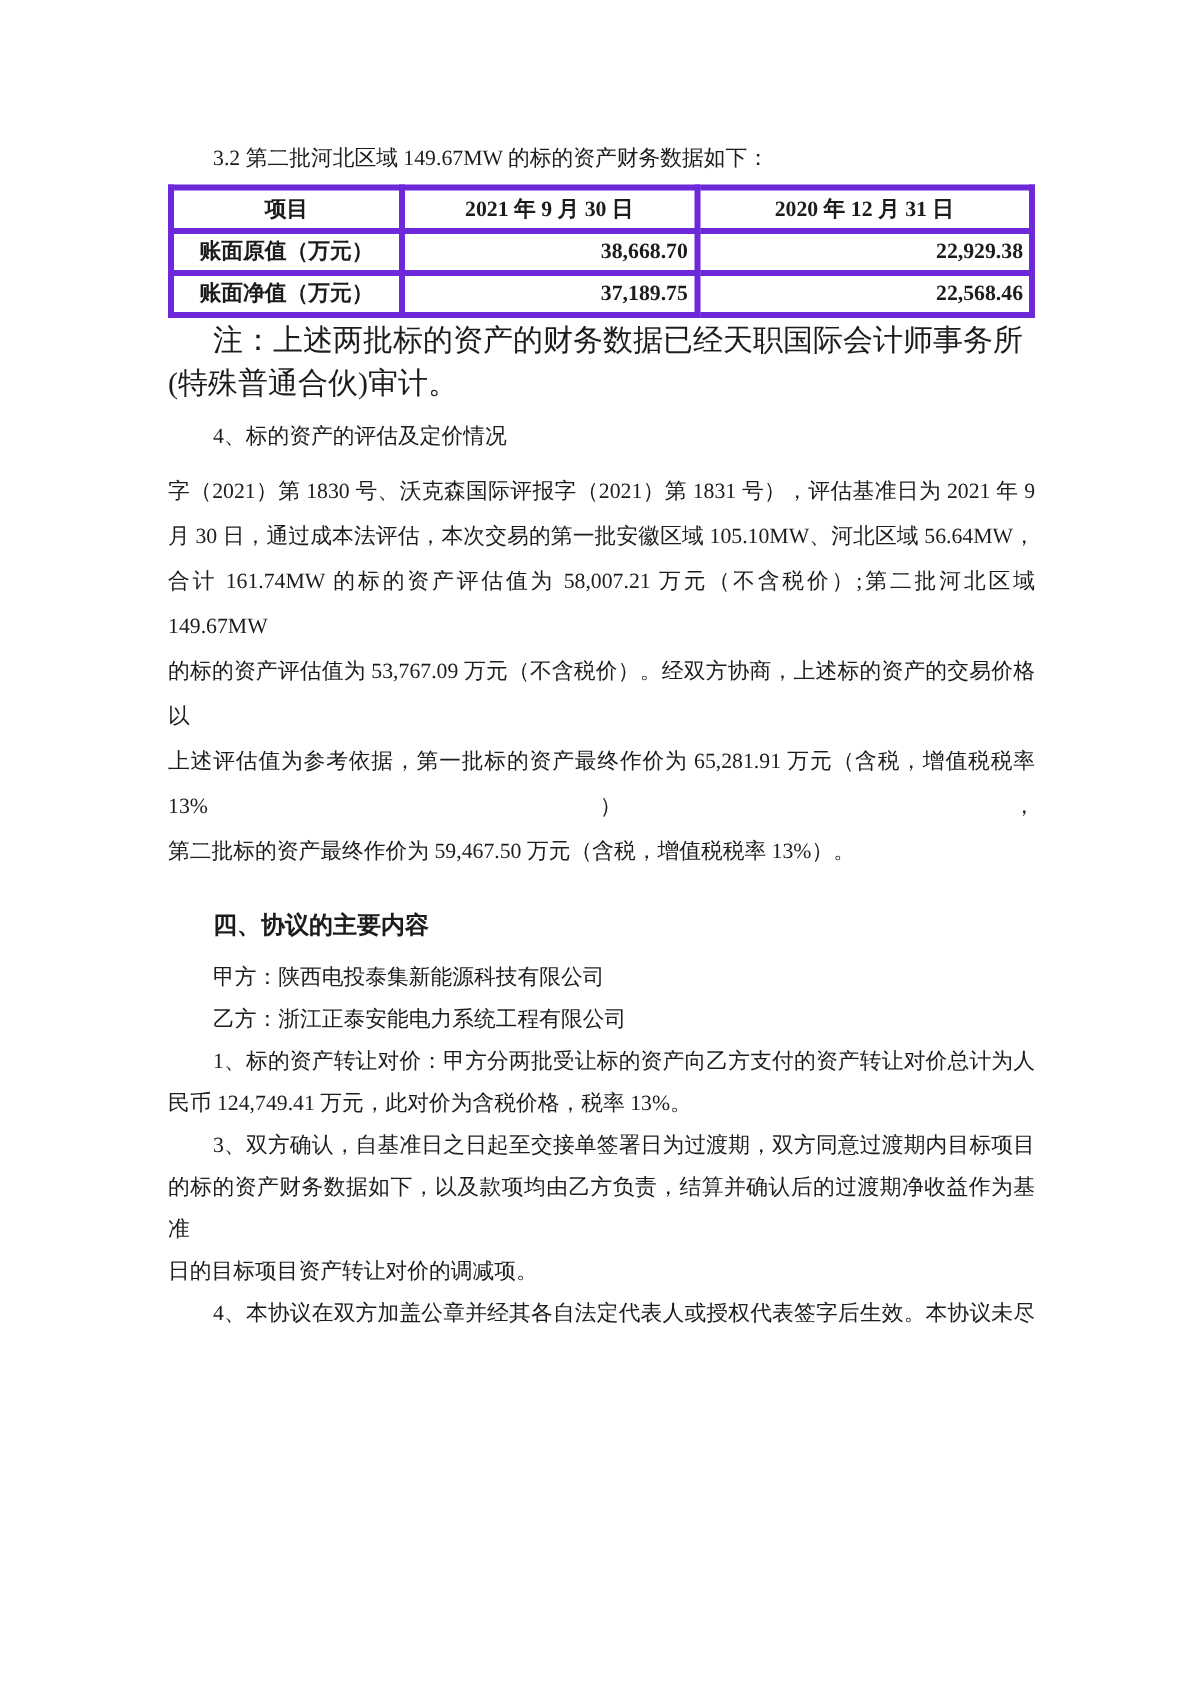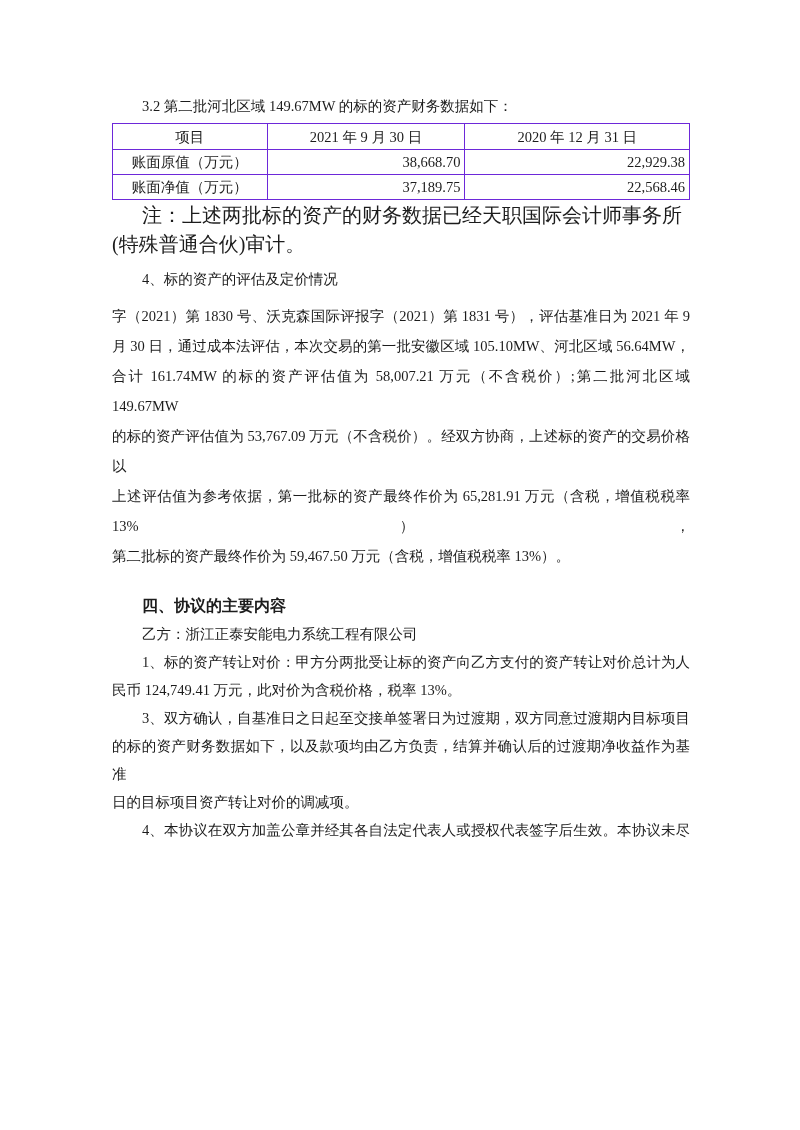--- a/index.html
+++ b/index.html
@@ -23,25 +23,25 @@
   .line { line-height: 29px; }
   .indent { text-indent: 30px; }
 
   table.fin-table {
     width: 578px;
     border-collapse: collapse;
     margin-top: 2px;
     font-size: 14.5px;
   }
   table.fin-table th, table.fin-table td {
-    border: 1px solid #6d28d9;
+    border: 4px solid #6d28d9;
     padding: 0 4px;
     height: 24px;
     line-height: 24px;
-    font-weight: normal;
+    font-weight: bold;
   }
   table.fin-table th { text-align: center; height: 25px; }
   td.item { text-align: center; }
   td.num { text-align: right; padding-right: 12px; }
 
   .note { margin-top: 1px; font-size: 20px; }
 
   .h4 { margin-top: 6px; }
 
   .para { margin: 0; }
@@ -108,20 +108,21 @@
       <div class="jline">字（2021）第 1830 号、沃克森国际评报字（2021）第 1831 号），评估基准日为 2021 年 9</div>
       <div class="jline">月 30 日，通过成本法评估，本次交易的第一批安徽区域 105.10MW、河北区域 56.64MW，</div>
       <div class="jline">合计 161.74MW 的标的资产评估值为 58,007.21 万元（不含税价）;第二批河北区域 149.67MW</div>
       <div class="jline">的标的资产评估值为 53,767.09 万元（不含税价）。经双方协商，上述标的资产的交易价格以</div>
       <div class="jline">上述评估值为参考依据，第一批标的资产最终作价为 65,281.91 万元（含税，增值税税率 13%），</div>
       <div class="jline end">第二批标的资产最终作价为 59,467.50 万元（含税，增值税税率 13%）。</div>
     </div>
 
     <div class="agr">
       <div class="line indent major">四、协议的主要内容</div>
+      <div class="line indent party-a">甲方：陕西电投泰集新能源科技有限公司</div>
       <div class="line indent">乙方：浙江正泰安能电力系统工程有限公司</div>
 
       <div class="para">
         <div class="jline first">1、标的资产转让对价：甲方分两批受让标的资产向乙方支付的资产转让对价总计为人</div>
         <div class="jline end">民币 124,749.41 万元，此对价为含税价格，税率 13%。</div>
       </div>
 
 
       <div class="para">
         <div class="jline first">3、双方确认，自基准日之日起至交接单签署日为过渡期，双方同意过渡期内目标项目</div>

